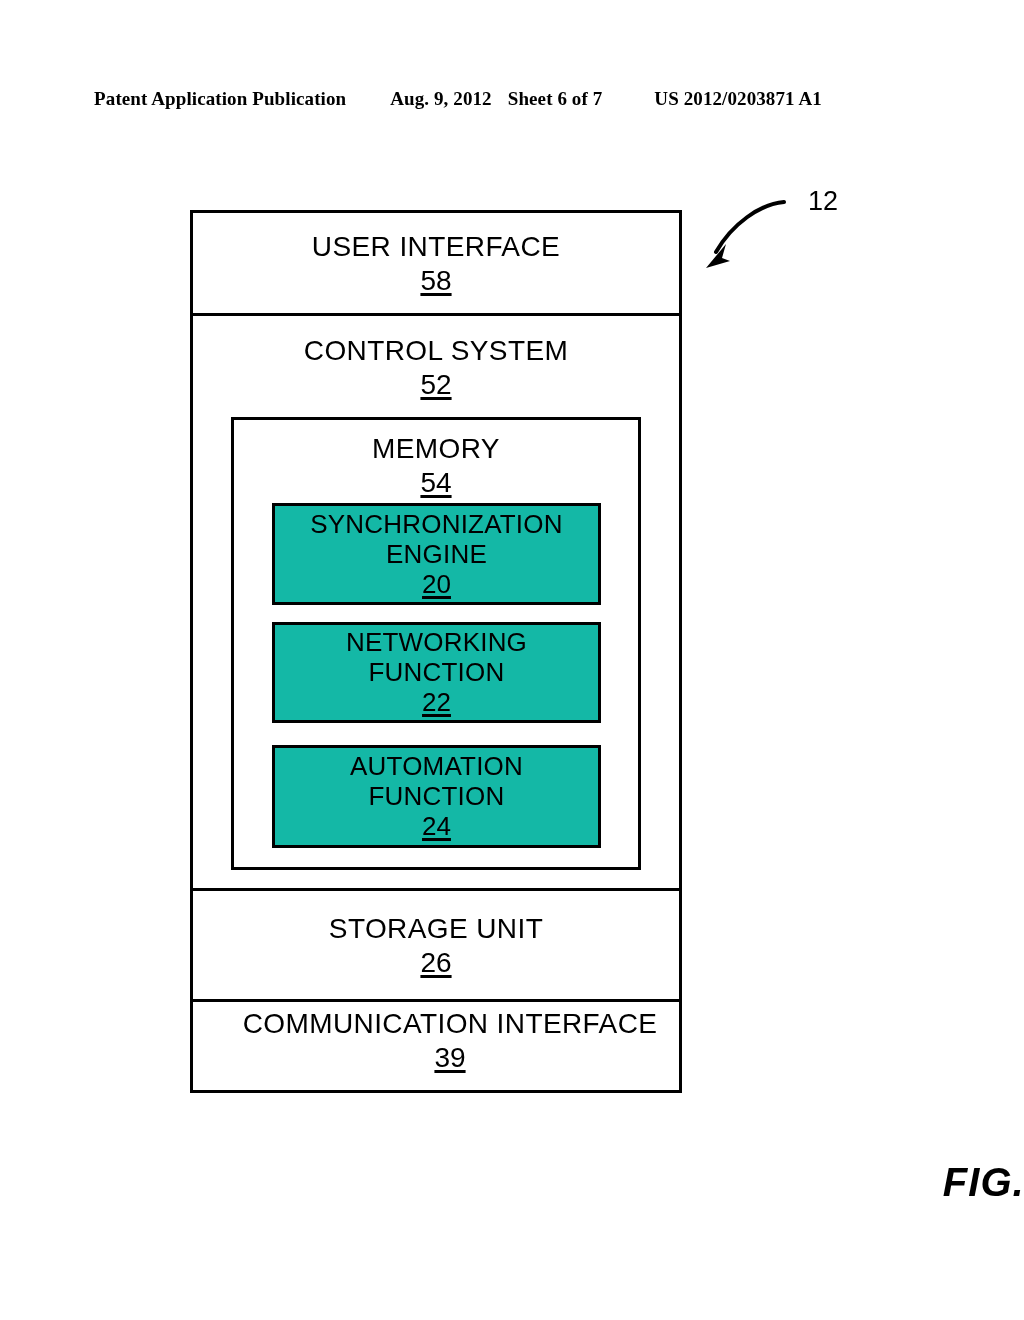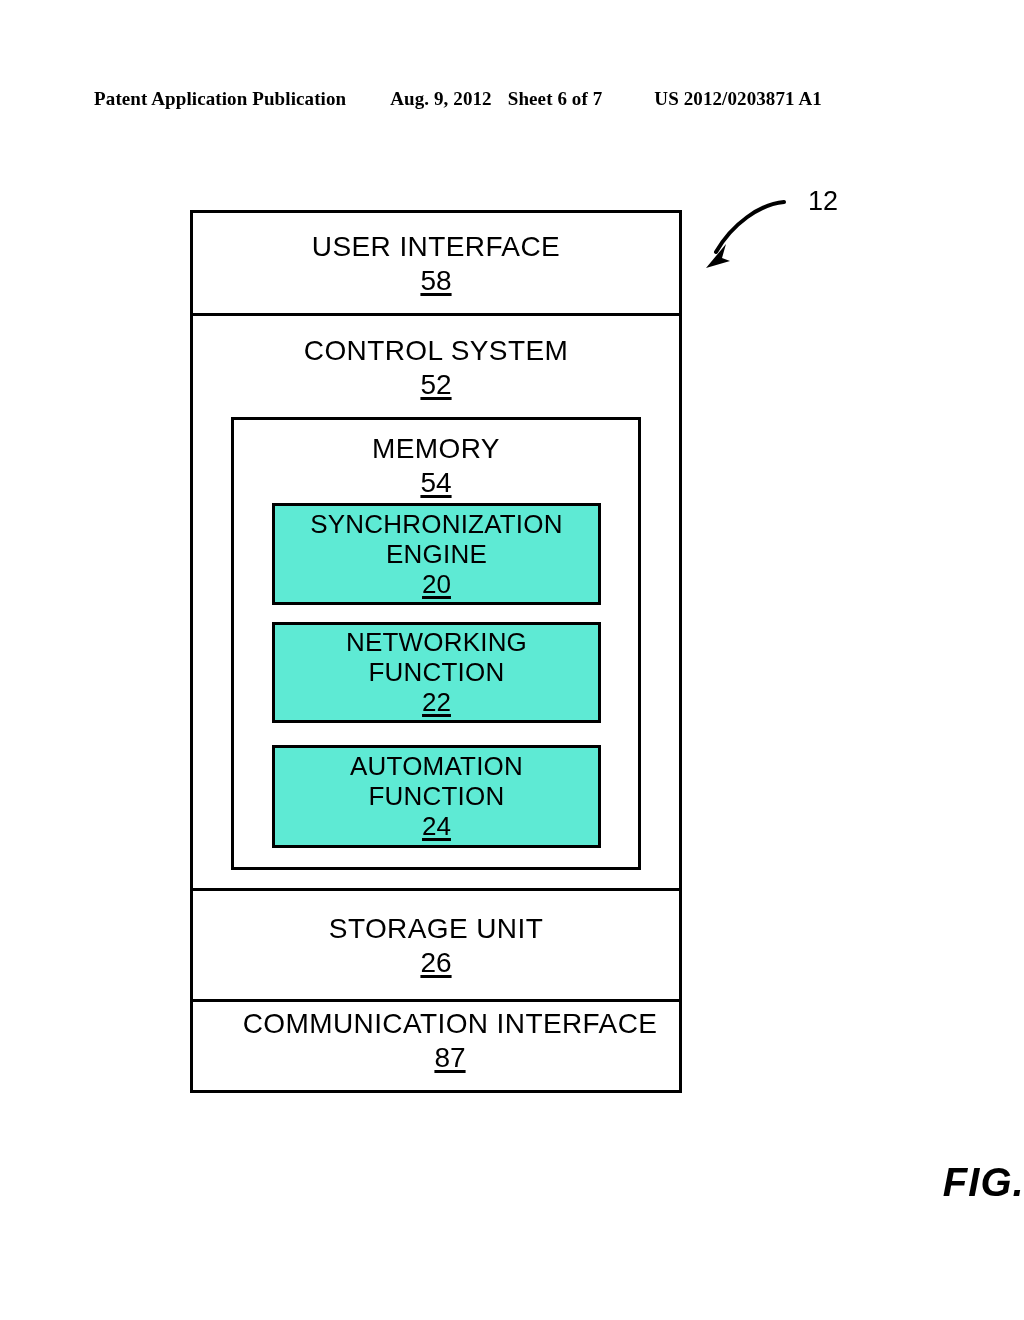--- a/index.html
+++ b/index.html
@@ -110,21 +110,21 @@
   .func-list {
     position: absolute;
     left: 272px;
     top: 503px;
     width: 329px;
   }
   .func-box {
     width: 329px;
     border: 3px solid #000;
     box-sizing: border-box;
-    background: #5eead4;
+    background: #14b8a6;
     display: flex;
     flex-direction: column;
     align-items: center;
     justify-content: center;
     text-align: center;
   }
   .func-box.b1 { height: 102px; margin-bottom: 17px; }
   .func-box.b2 { height: 101px; margin-bottom: 22px; }
   .func-box.b3 { height: 103px; }
   .func-title {
@@ -198,21 +198,21 @@
       <div class="blk-ref">52</div>
     </div>
 
     <div class="band band-storage">
       <div class="blk-title">STORAGE UNIT</div>
       <div class="blk-ref">26</div>
     </div>
 
     <div class="band band-comm">
       <div class="blk-title">COMMUNICATION INTERFACE</div>
-      <div class="blk-ref">87</div>
+      <div class="blk-ref">39</div>
     </div>
 
   </div>
 
   <div class="memory-box">
     <div class="blk-title">MEMORY</div>
     <div class="blk-ref">54</div>
   </div>
 
   <div class="func-list">

